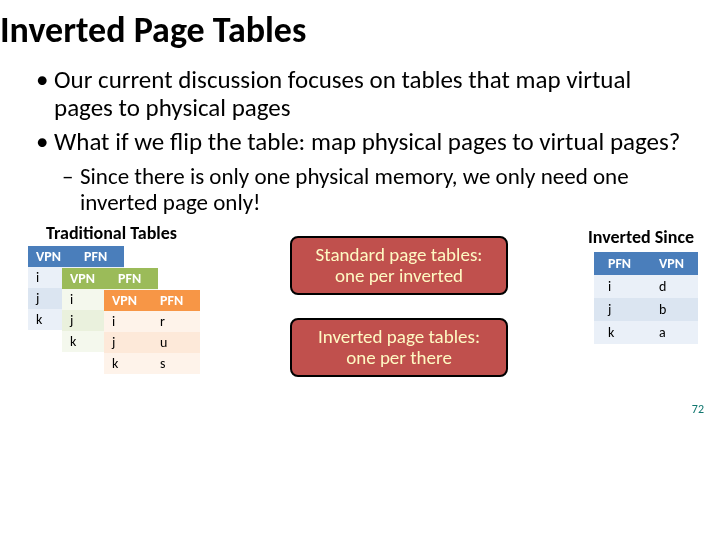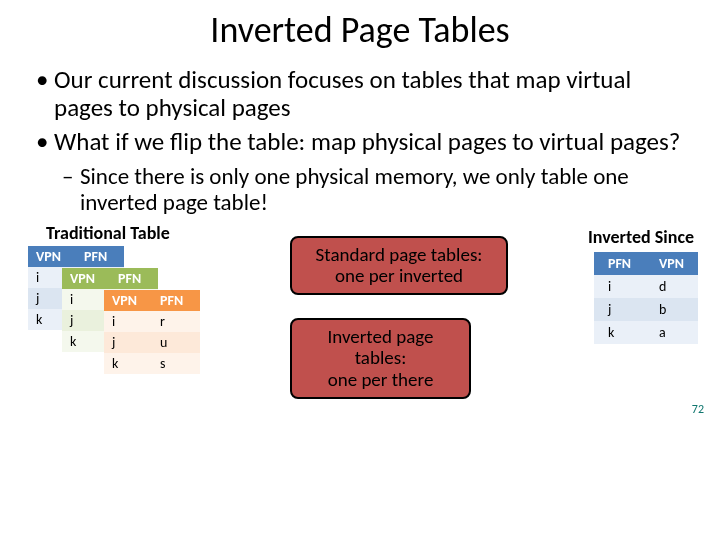--- a/index.html
+++ b/index.html
@@ -3,22 +3,22 @@
 <meta charset="utf-8">
 <style>
   * { box-sizing: border-box; margin: 0; padding: 0; }
   body {
     width: 720px; height: 540px;
     font-family: Calibri, Arial, sans-serif;
     background: #fff; color: #000;
     position: relative; overflow: hidden;
   }
   .title {
-    text-align: center; font-size: 36px;
-    padding: 8px 0 6px 0; font-weight: 400;
+    text-align: left; font-size: 36px;
+    padding: 8px 0 6px 0; font-weight: 700;
   }
   .bullets { padding: 0 30px 0 36px; font-size: 25px; line-height: 1.12; margin-top: 8px; }
   .bullets li { margin-bottom: 6px; list-style: none; position: relative; padding-left: 18px; }
   .bullets li::before { content: "•"; position: absolute; left: 0; }
   .sub { padding-left: 26px; font-size: 23px; }
   .sub li::before { content: "–"; }
   .diagram-area {
     position: relative; width: 100%; height: 200px; margin-top: 4px;
   }
   .trad-label {
@@ -38,21 +38,21 @@
   .t-blue tr:nth-child(even) td { background: #eaf0f8; }
   .t-green th { background: #9bbb59; }
   .t-green td { background: #eaf1dd; }
   .t-green tr:nth-child(even) td { background: #f4f8ed; }
   .t-orange th { background: #f79646; }
   .t-orange td { background: #fde9d9; }
   .t-orange tr:nth-child(even) td { background: #fef3ea; }
 
   .callout {
     position: absolute;
-    background: #c0504d; color: #000000;
+    background: #c0504d; color: #fef9c3;
     border: 2px solid #000; border-radius: 8px;
     font-size: 19px; text-align: center;
     padding: 6px 10px; line-height: 1.15;
   }
   .callout .row { display: block; }
   .inv-tbl { position: absolute; right: 22px; top: 30px; border-collapse: collapse; font-size: 14px; }
   .inv-tbl th, .inv-tbl td { padding: 3px 14px; text-align: left; width: 48px; }
   .inv-tbl th { background: #4a7ebb; color: #fff; font-weight: 700; }
   .inv-tbl td { background: #dbe5f1; }
   .inv-tbl tr:nth-child(even) td { background: #eaf0f8; }
@@ -63,27 +63,27 @@
 </style>
 </head>
 <body>
 
 <div class="title">Inverted Page Tables</div>
 
 <ul class="bullets">
   <li>Our current discussion focuses on tables that map virtual pages to physical pages</li>
   <li>What if we flip the table: map physical pages to virtual pages?</li>
   <ul class="bullets sub">
-    <li>Since there is only one physical memory, we only table one inverted page table!</li>
+    <li>Since there is only one physical memory, we only need one inverted page only!</li>
   </ul>
 </ul>
 
 <div class="diagram-area">
 
-  <div class="trad-label">Traditional Table</div>
+  <div class="trad-label">Traditional Tables</div>
   <div class="inv-label">Inverted Since</div>
 
   <table class="tbl t-blue" style="left:28px; top:24px;">
     <tbody>
         <tr>
           <th>VPN</th>
           <th>PFN</th>
         </tr>
     <tr>
           <td>i</td>
@@ -139,21 +139,21 @@
           <td>k</td>
           <td>s</td>
         </tr>
   </tbody>
     </table>
 
   <div class="callout" style="left:290px; top:14px; width:218px;">
     <span class="row">Standard page tables:</span>
     <span class="row">one per inverted</span>
   </div>
-  <div class="callout" style="left:290px; top:96px; width:181px;">
+  <div class="callout" style="left:290px; top:96px; width:218px;">
     <span class="row">Inverted page tables:</span>
     <span class="row">one per there</span>
   </div>
 
   <table class="inv-tbl t-blue">
     <tbody>
         <tr>
           <th>PFN</th>
           <th>VPN</th>
         </tr>

